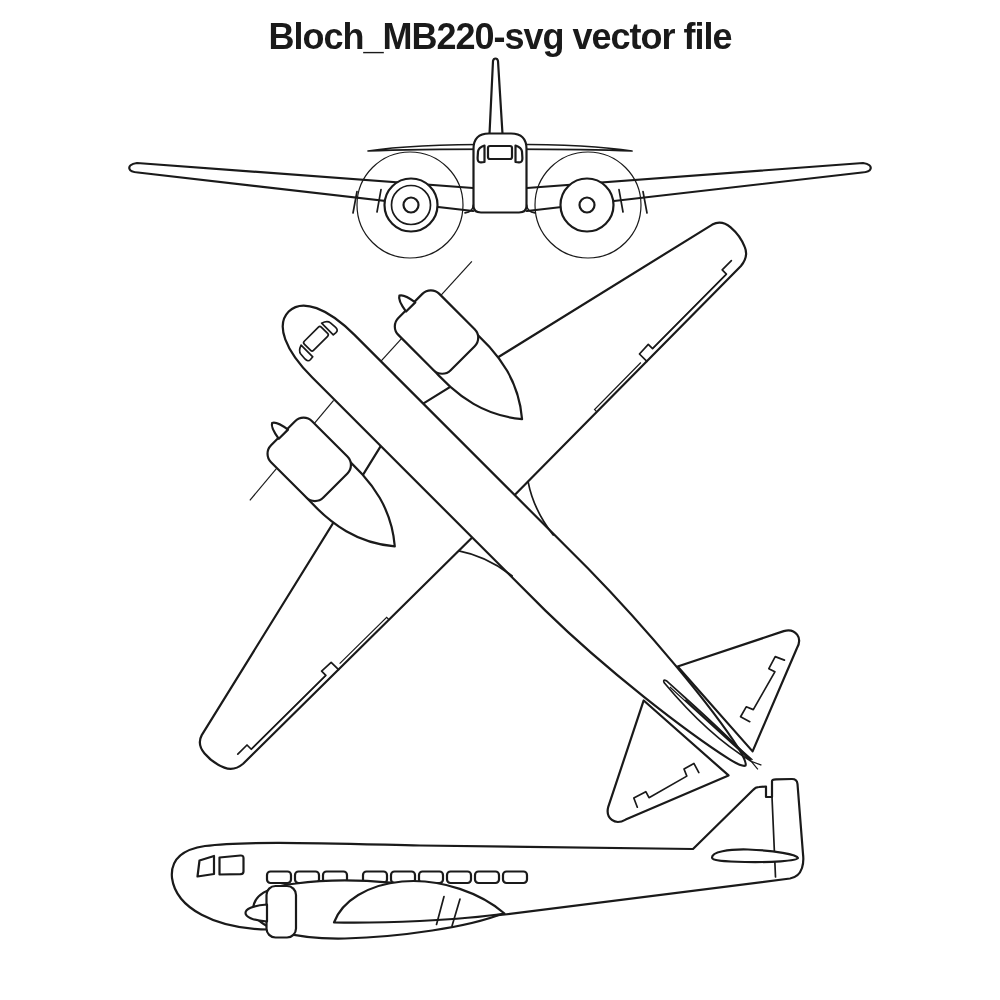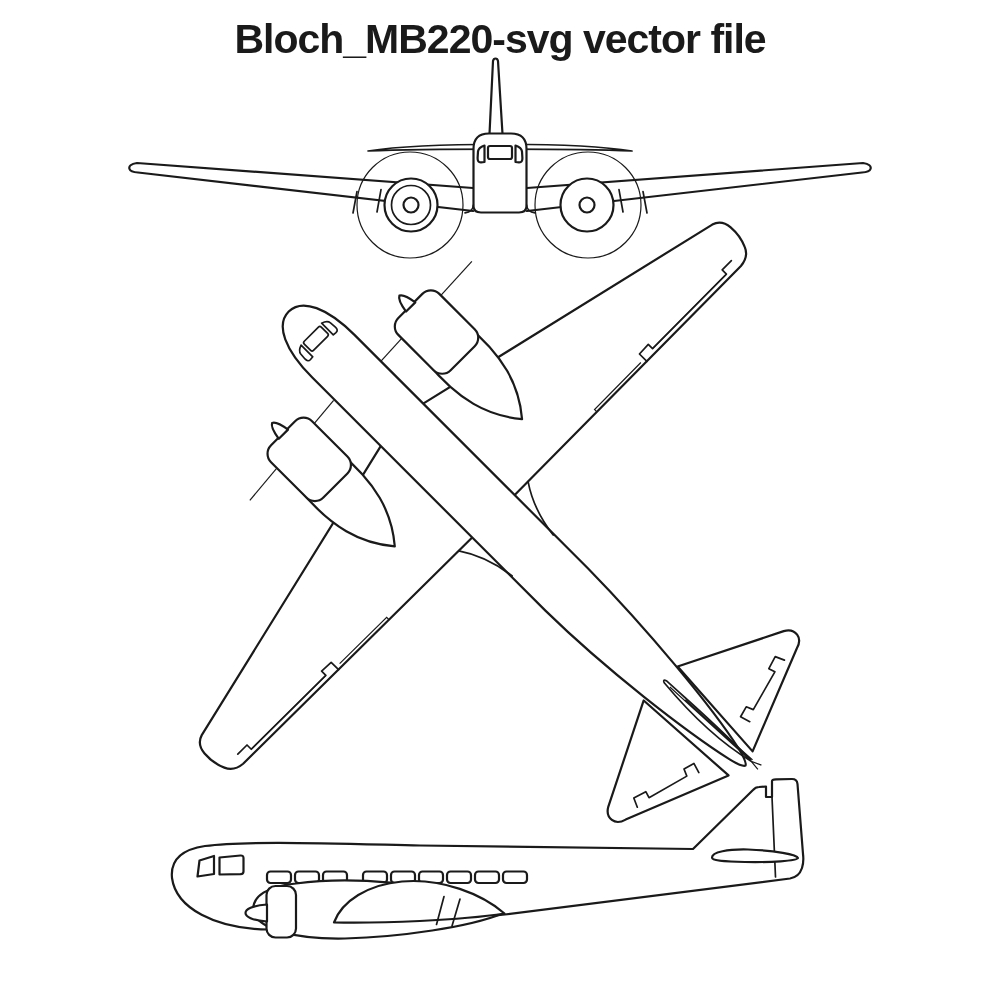--- a/index.html
+++ b/index.html
@@ -4,21 +4,21 @@
 <style>
   :root { --line:#1a1a1a; --bg:#ffffff; }
   html,body { margin:0; padding:0; }
   body {
     width:1000px; height:1000px; background:var(--bg);
     font-family:"Liberation Sans", sans-serif;
     position:relative; overflow:hidden;
   }
   .page-title {
     position:absolute; top:16px; left:0; width:1000px;
-    text-align:center; font-size:41px; font-weight:700;
+    text-align:center; font-size:36px; font-weight:700;
     letter-spacing:-1px; color:var(--line); white-space:nowrap;
   }
   svg { position:absolute; top:0; left:0; }
   .ln   { stroke:var(--line); stroke-width:2.2; fill:none;
           stroke-linecap:round; stroke-linejoin:round; }
   .med  { stroke:var(--line); stroke-width:1.7; fill:none;
           stroke-linecap:round; stroke-linejoin:round; }
   .thin { stroke:var(--line); stroke-width:1.2; fill:none; }
   .fw   { fill:var(--bg); }
 </style>

